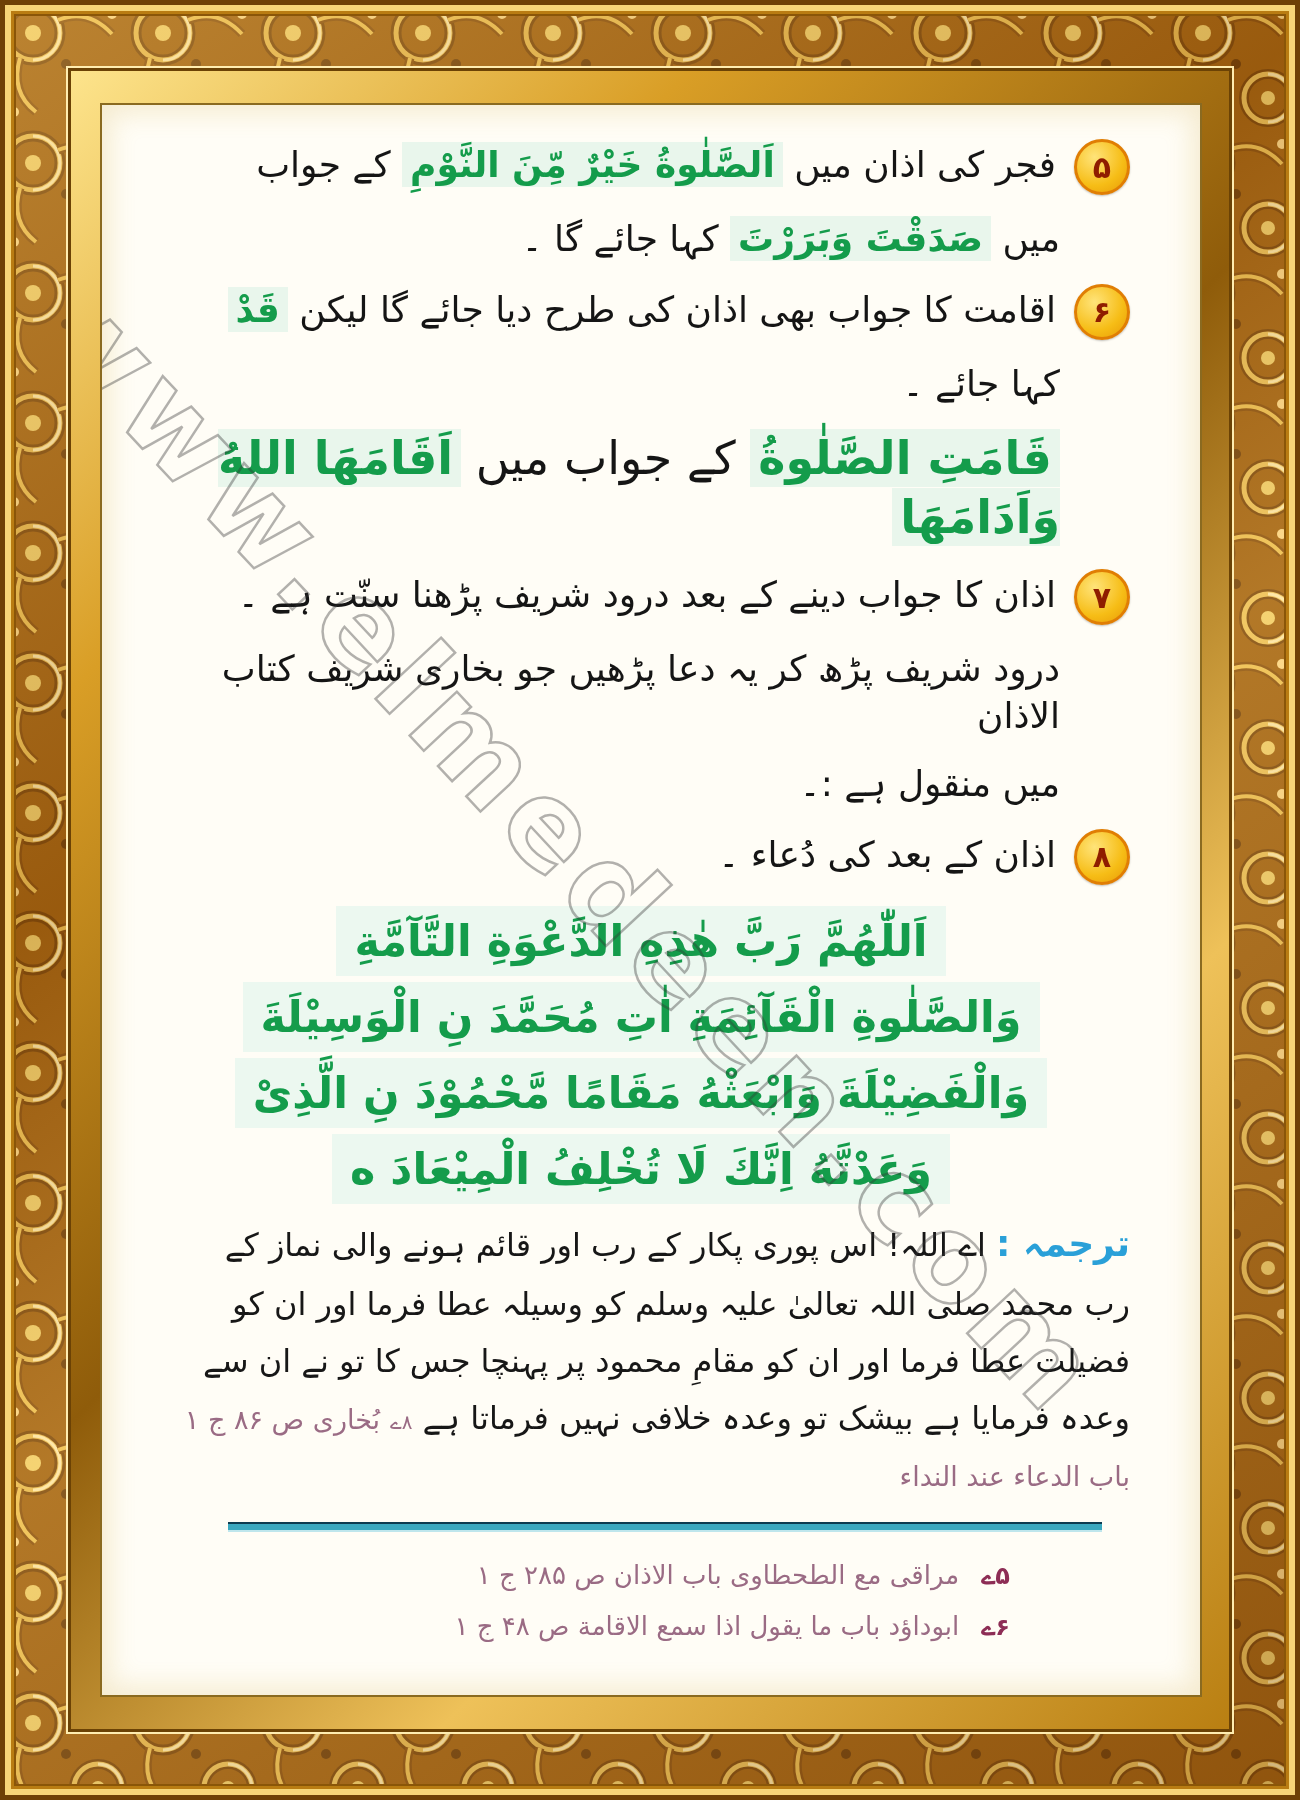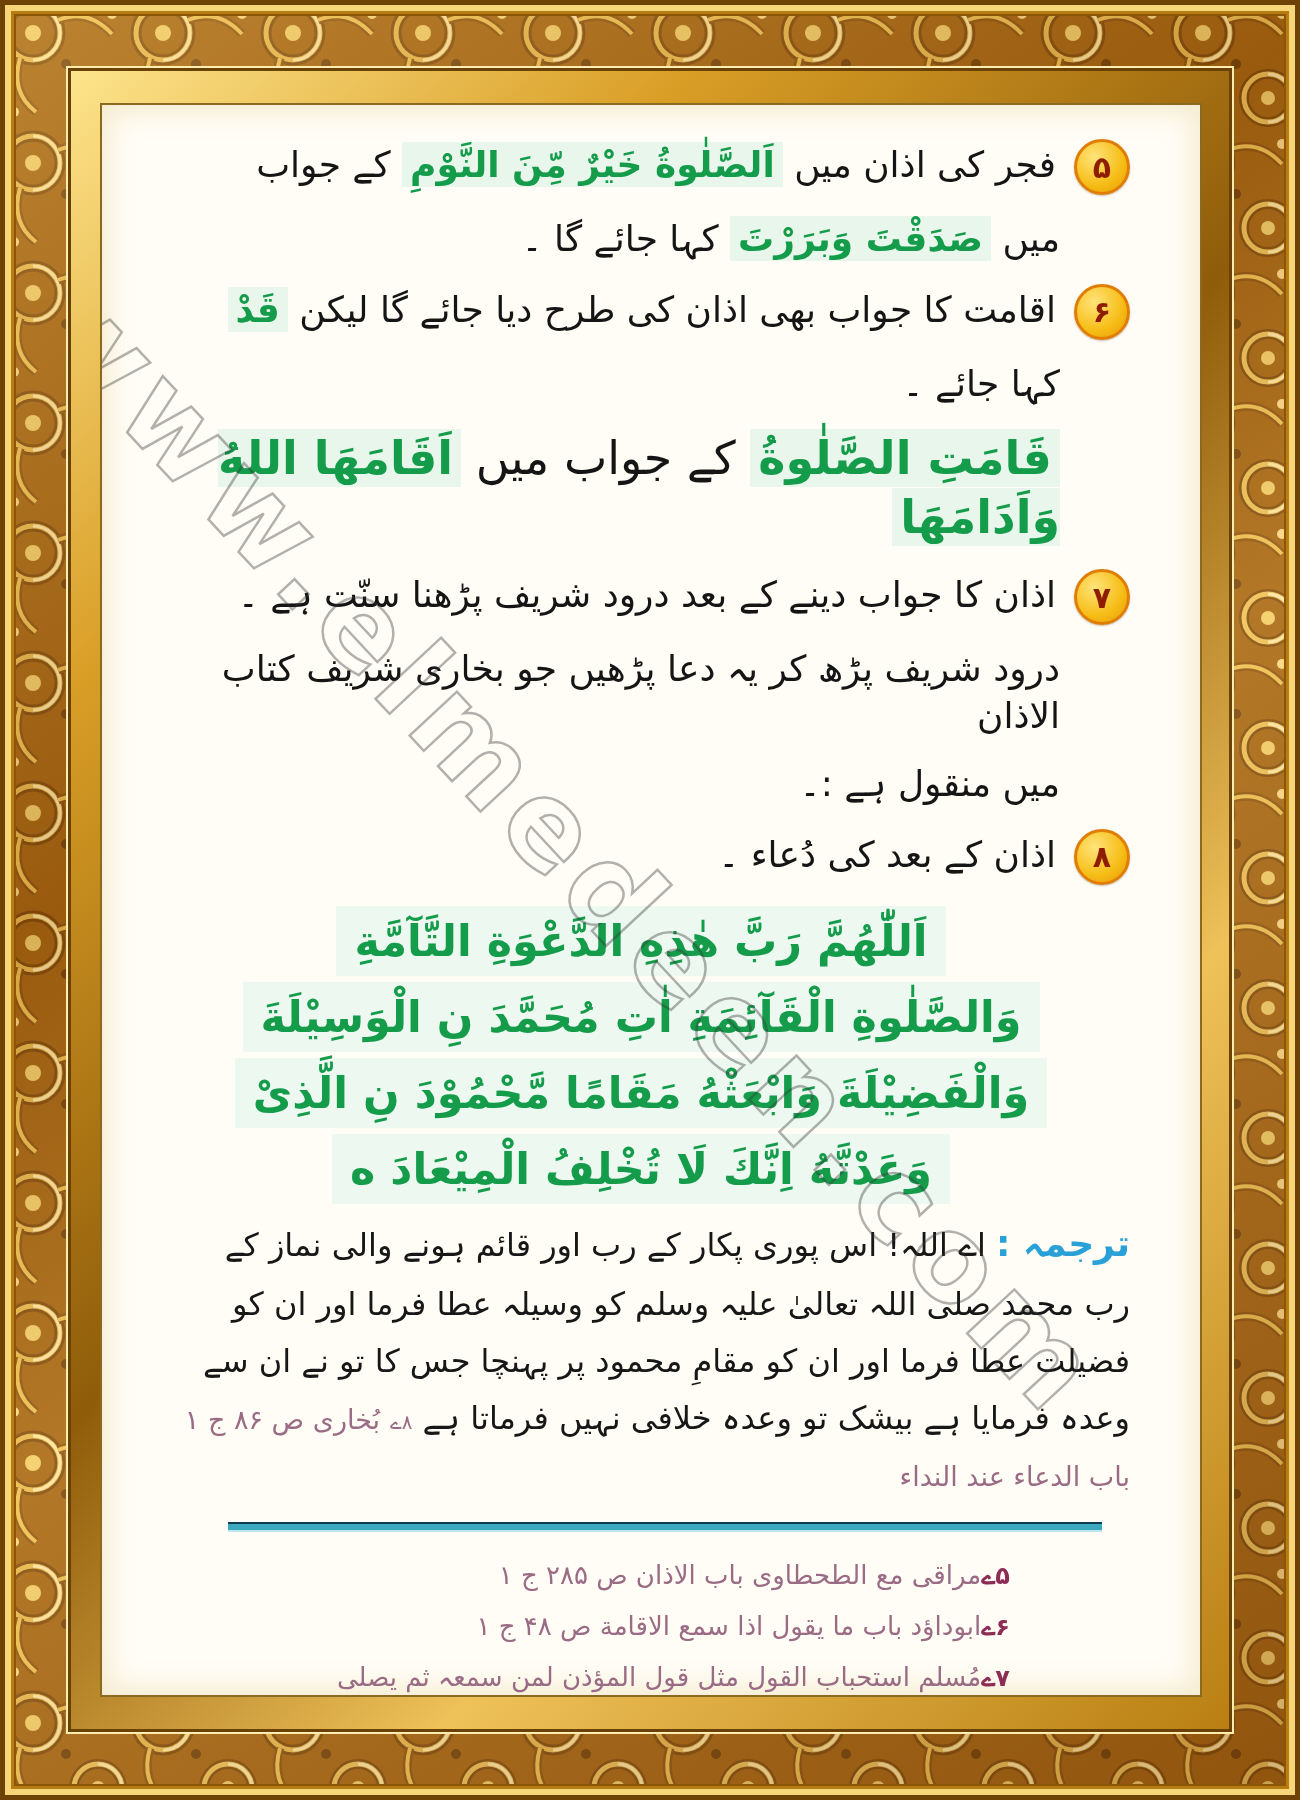--- a/index.html
+++ b/index.html
@@ -50,21 +50,21 @@
   
   .trans{margin:8px 0 0 10px;font-size:32px;line-height:1.78;text-align:right;color:#171717;}
   .tr-label{color:#2aa0d8;font-weight:bold;font-size:36px;}
   .tr-mark{color:#9a6b84;font-size:20px;padding:0 10px;}
   .tr-ref{color:#9a6b84;font-size:27px;}
   
   .divider{height:10px;margin:18px 28px 24px 56px;
     background:linear-gradient(to bottom,#0d3b50 0 2px,#3ba8bf 2px 8px,#bfe6ec 8px 10px);}
   .footnotes{padding:0 120px 0 40px;}
   .fn-line{font-size:26px;line-height:1.5;margin-bottom:12px;color:#9a6b84;text-align:right;}
-  .fn-mark{color:#8d2d55;font-weight:bold;font-size:24px;}
+  .fn-mark{color:#8d2d55;font-weight:bold;margin-left:22px;font-size:24px;}
 </style>
 </head>
 <body>
 
 <svg class="frame-art" width="1300" height="1800" xmlns="http://www.w3.org/2000/svg">
   <defs>
     <pattern id="orn" width="130" height="130" patternUnits="userSpaceOnUse">
       <rect width="130" height="130" fill="#a2600f"></rect>
       <circle cx="33" cy="33" r="27" fill="none" stroke="#7c450a" stroke-width="11"></circle>
       <circle cx="33" cy="33" r="27" fill="none" stroke="#e9b94f" stroke-width="5"></circle>
@@ -110,16 +110,15 @@
         <span class="dua-line">وَعَدْتَّهُ اِنَّكَ لَا تُخْلِفُ الْمِيْعَادَ ه</span>
       </div>
 
     <p class="trans"><span class="tr-label">ترجمہ :</span> <span><span class="tr-line">اے اللہ! اس پوری پکار کے رب اور قائم ہونے والی نماز کے</span><span class="tr-line"> رب محمد صلی اللہ تعالیٰ علیہ وسلم کو وسیلہ عطا فرما اور ان کو فضیلت عطا فرما</span><span class="tr-line"> اور ان کو مقامِ محمود پر پہنچا جس کا تو نے ان سے وعدہ فرمایا ہے بیشک</span><span class="tr-line"> تو وعدہ خلافی نہیں فرماتا ہے</span><span class="tr-mark">۸ے</span><span class="tr-ref">بُخاری ص ۸۶ ج ۱ باب الدعاء عند النداء</span></span></p>
 
     <div class="divider"></div>
 
     <div class="footnotes">
         <div class="fn-line"><span class="fn-mark">۵ے</span><span>مراقی مع الطحطاوی باب الاذان ص ۲۸۵ ج ۱</span></div>
         <div class="fn-line"><span class="fn-mark">۶ے</span><span>ابوداؤد باب ما یقول اذا سمع الاقامة ص ۴۸ ج ۱</span></div>
-        <div class="fn-line"><span class="fn-mark">۷ے</span><span>مُسلم استحباب القول مثل قول المؤذن لمن سمعہ ثم یصلی</span></div>
       </div>
   </div>
 </div>
 
 </body></html>

